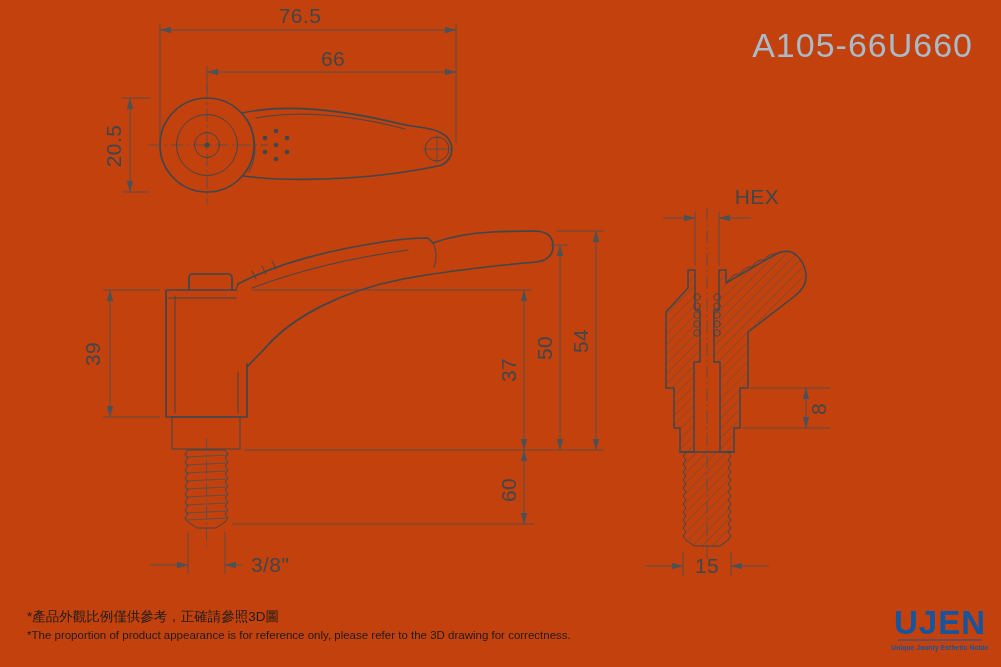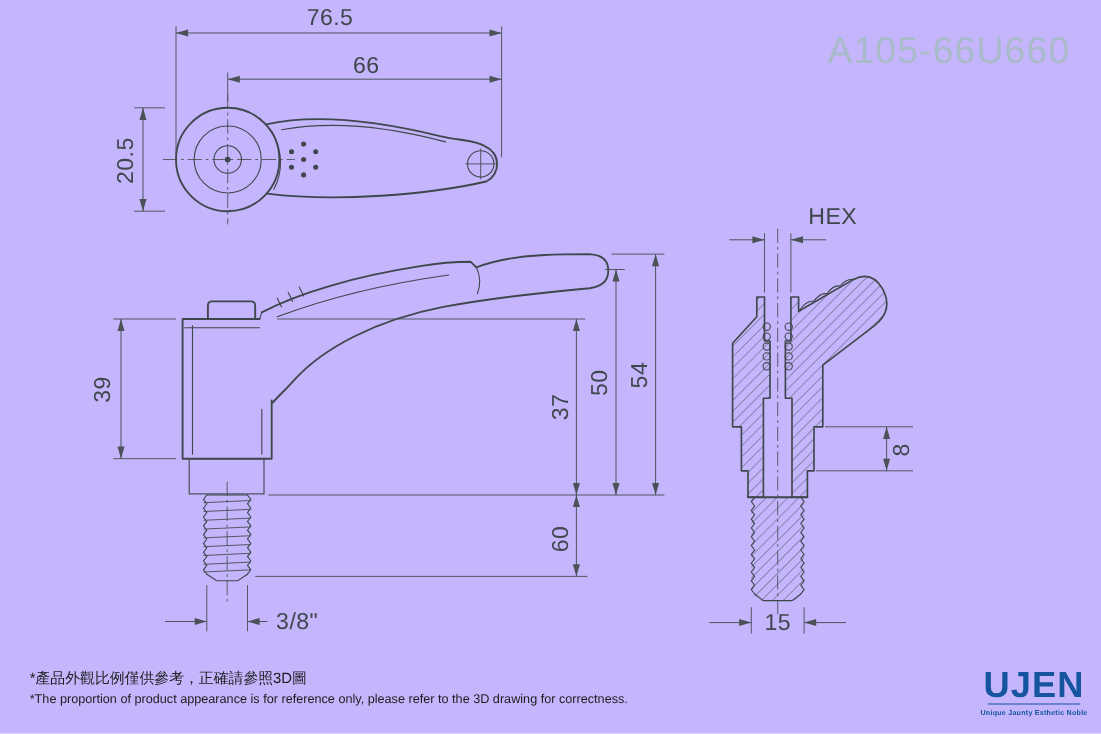--- a/index.html
+++ b/index.html
@@ -1,16 +1,16 @@
 <!DOCTYPE html>
 <html><head>
 <meta charset="utf-8">
 <style>
   html,body{margin:0;padding:0;background:#ffffff;}
-  .sheet{position:relative;width:1001px;height:667px;background:#c4b5fd;overflow:hidden;
+  .sheet{position:relative;width:1001px;height:667px;background:#c2410c;overflow:hidden;
          font-family:"Liberation Sans",sans-serif;}
   svg{display:block}
   .part{fill:none;stroke:#3f474c;stroke-width:1.7;stroke-linejoin:round;stroke-linecap:round}
   .det{fill:none;stroke:#3f474c;stroke-width:1;stroke-linecap:round}
   .thin{fill:none;stroke:#4a5257;stroke-width:.85}
   .cl{fill:none;stroke:#4a5257;stroke-width:.8;stroke-dasharray:13 3.5 2.5 3.5}
   .dim{fill:none;stroke:#4a5257;stroke-width:.9}
   .hatched{fill:url(#hatch);stroke:#3f474c;stroke-width:1.5;stroke-linejoin:round}
   text{fill:#3f474c}
   .dimtxt{font-size:21px;letter-spacing:.4px}

